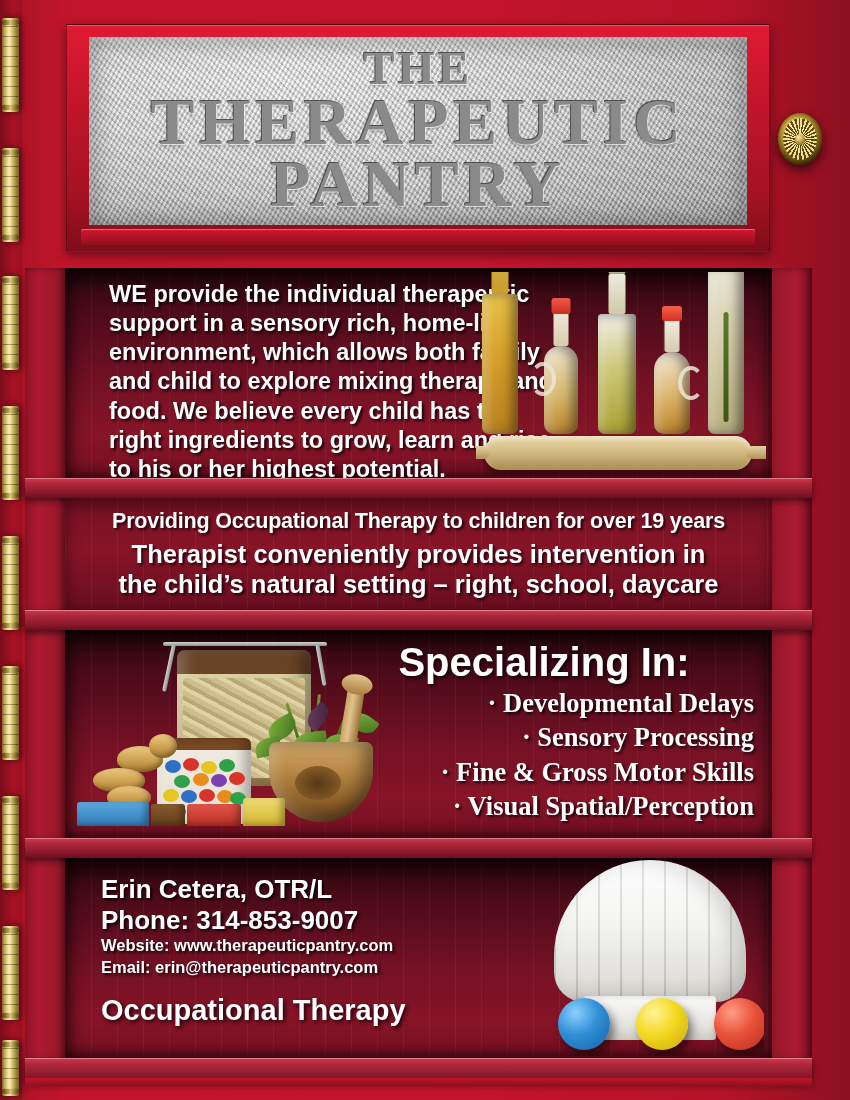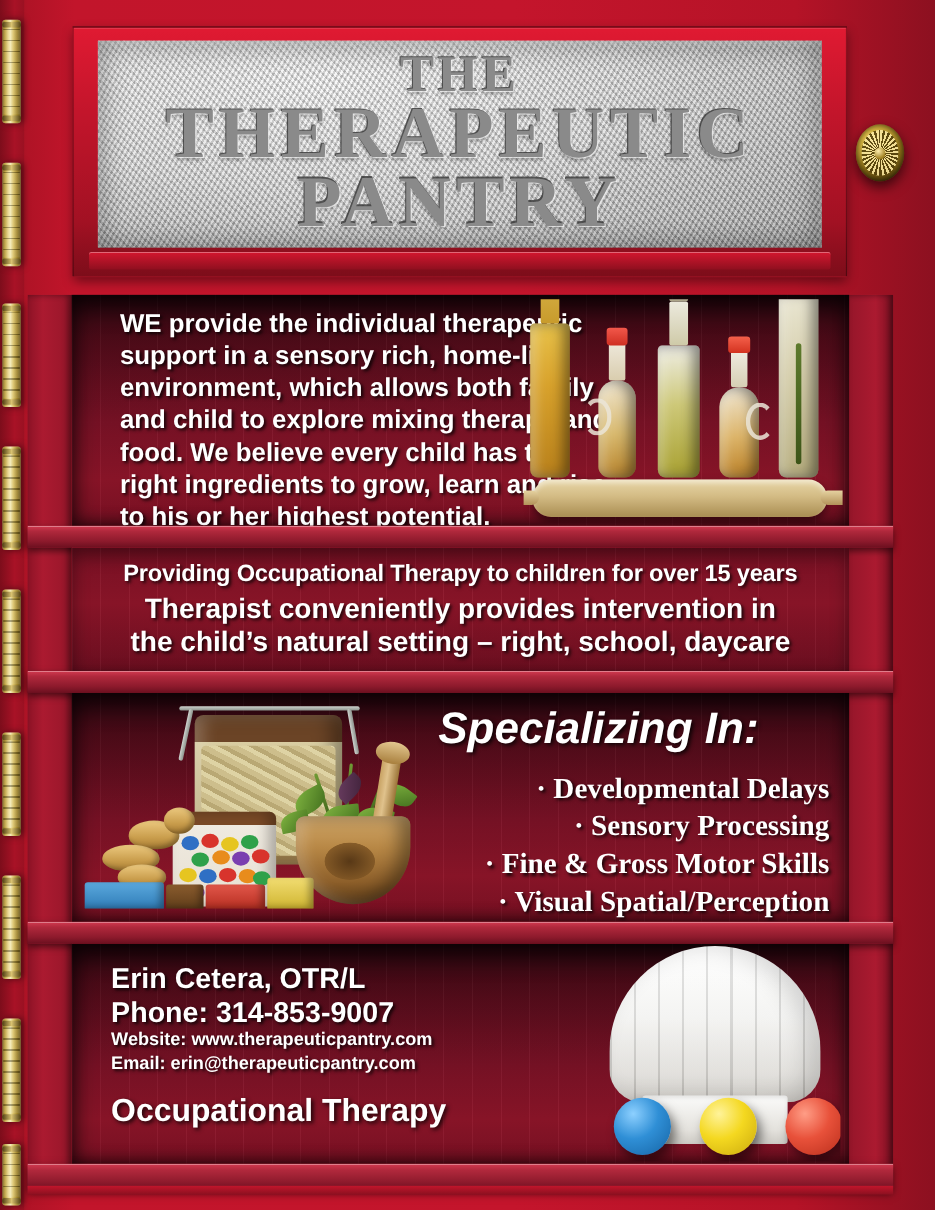--- a/index.html
+++ b/index.html
@@ -100,22 +100,22 @@
     text-shadow:2px 2px 3px rgba(0,0,0,.85);}
 
   .banner{position:absolute;left:0;top:0;width:707px;height:112px;color:#fff;text-align:center;
     display:flex;flex-direction:column;align-items:center;justify-content:center;}
   .banner .l1{font-size:21.5px;font-weight:bold;letter-spacing:-.2px;
     text-shadow:2px 2px 3px rgba(0,0,0,.8);margin-bottom:6px;}
   .banner .l2{font-size:25.5px;font-weight:bold;line-height:1.14;
     text-shadow:2px 2px 3px rgba(0,0,0,.8);}
 
   .spec{position:absolute;right:18px;top:10px;width:420px;color:#fff;text-align:right;}
-  .spec h2{margin:0 0 14px 0;font-size:40px;font-weight:bold;text-align:center;
-    text-shadow:2px 2px 4px rgba(0,0,0,.85);font-style:italic;}
+  .spec h2{margin:0 0 1px 0;font-size:40px;font-weight:bold;text-align:center;
+    text-shadow:2px 2px 4px rgba(0,0,0,.85);}
   .spec ul{list-style:none;margin:0;padding:0;font-family:Liberation Serif, serif;}
   .spec li{font-size:26.5px;font-weight:bold;line-height:1.30;white-space:nowrap;
     text-shadow:2px 2px 3px rgba(0,0,0,.85);}
 
   .contact{position:absolute;left:36px;top:16px;width:420px;color:#fff;}
   .c-name{font-size:26px;font-weight:bold;line-height:1.18;text-shadow:2px 2px 3px rgba(0,0,0,.85);}
   .c-phone{font-size:26px;font-weight:bold;line-height:1.18;text-shadow:2px 2px 3px rgba(0,0,0,.85);}
   .c-small{font-size:16.5px;font-weight:bold;line-height:1.33;text-shadow:2px 2px 3px rgba(0,0,0,.85);}
   .c-tag{margin-top:14px;font-size:29px;font-weight:bold;line-height:1.18;
     text-shadow:2px 2px 4px rgba(0,0,0,.85);}
@@ -293,21 +293,21 @@
           <div class="herb"></div>
           </div>
         <div class="rollpin"></div>
       </div>
     </div>
 
     <div class="shelf-bar bar1"></div>
 
     <div class="panel p2">
       <div class="banner">
-        <div class="l1">Providing Occupational Therapy to children for over 15 years</div>
+        <div class="l1">Providing Occupational Therapy to children for over 19 years</div>
         <div class="l2">
           <div>Therapist conveniently provides intervention in</div>
           <div>the child’s natural setting – right, school, daycare</div>
         </div>
       </div>
     </div>
 
     <div class="shelf-bar bar2"></div>
 
     <div class="panel p3">

